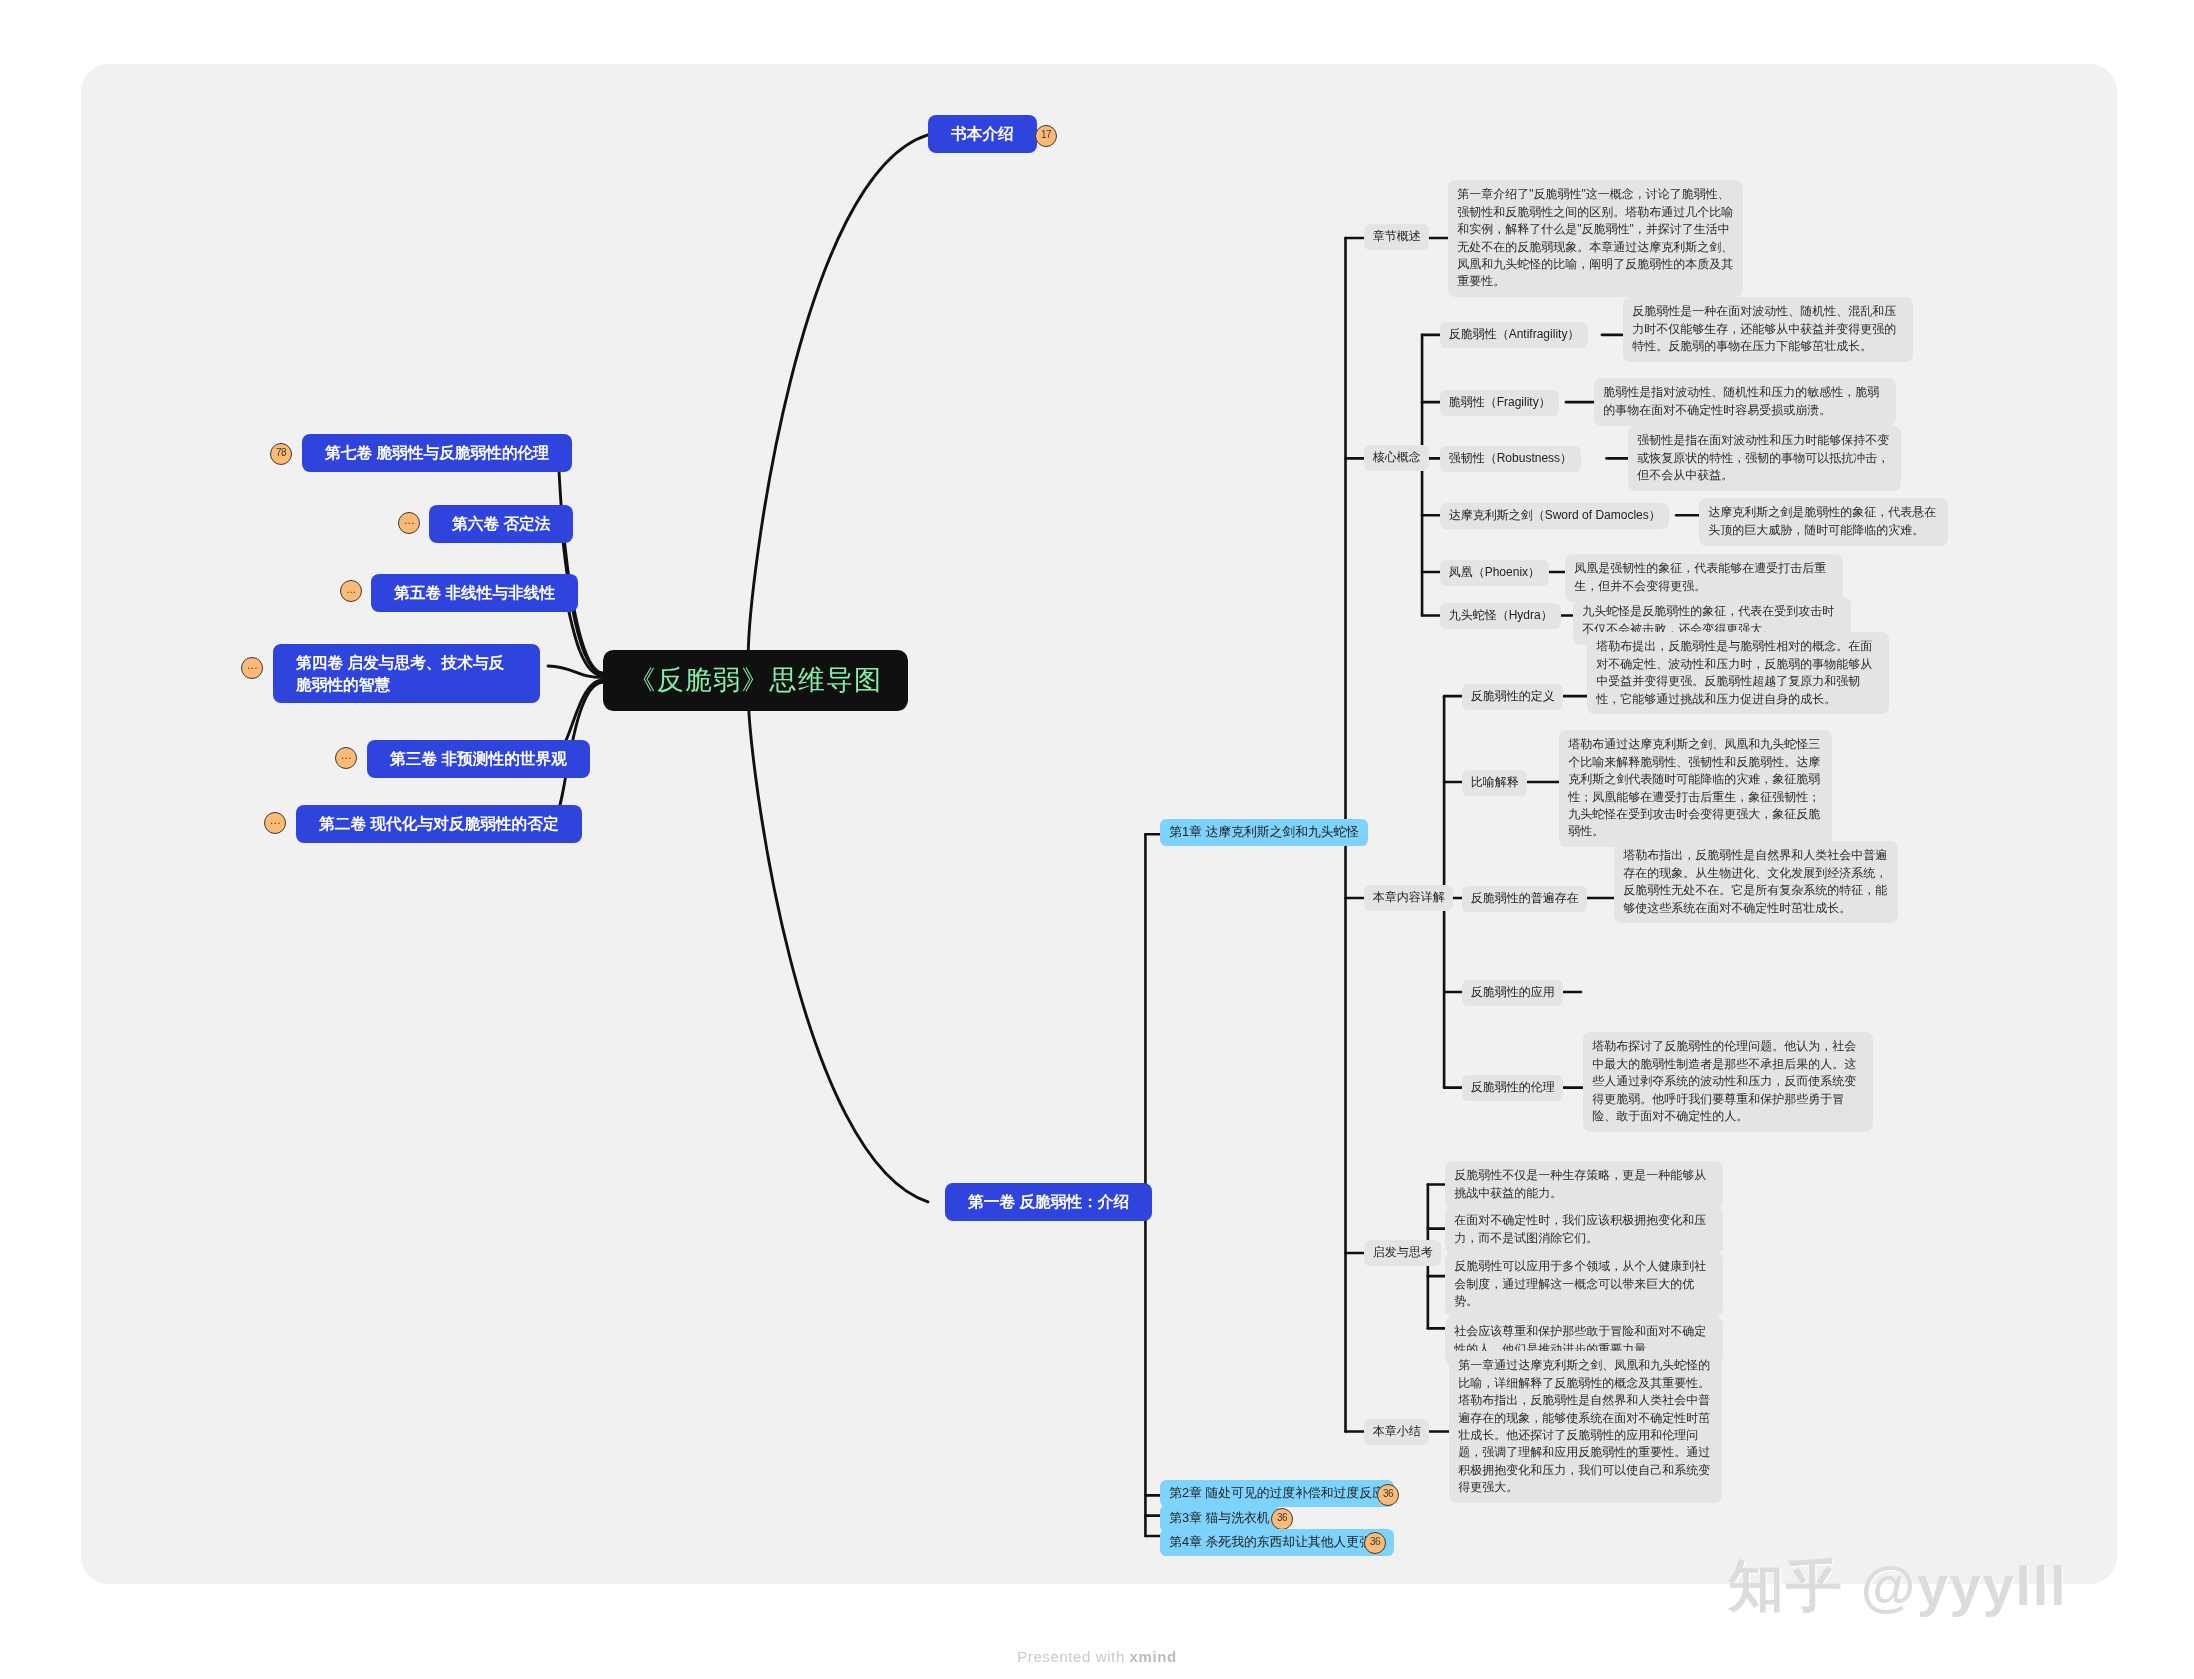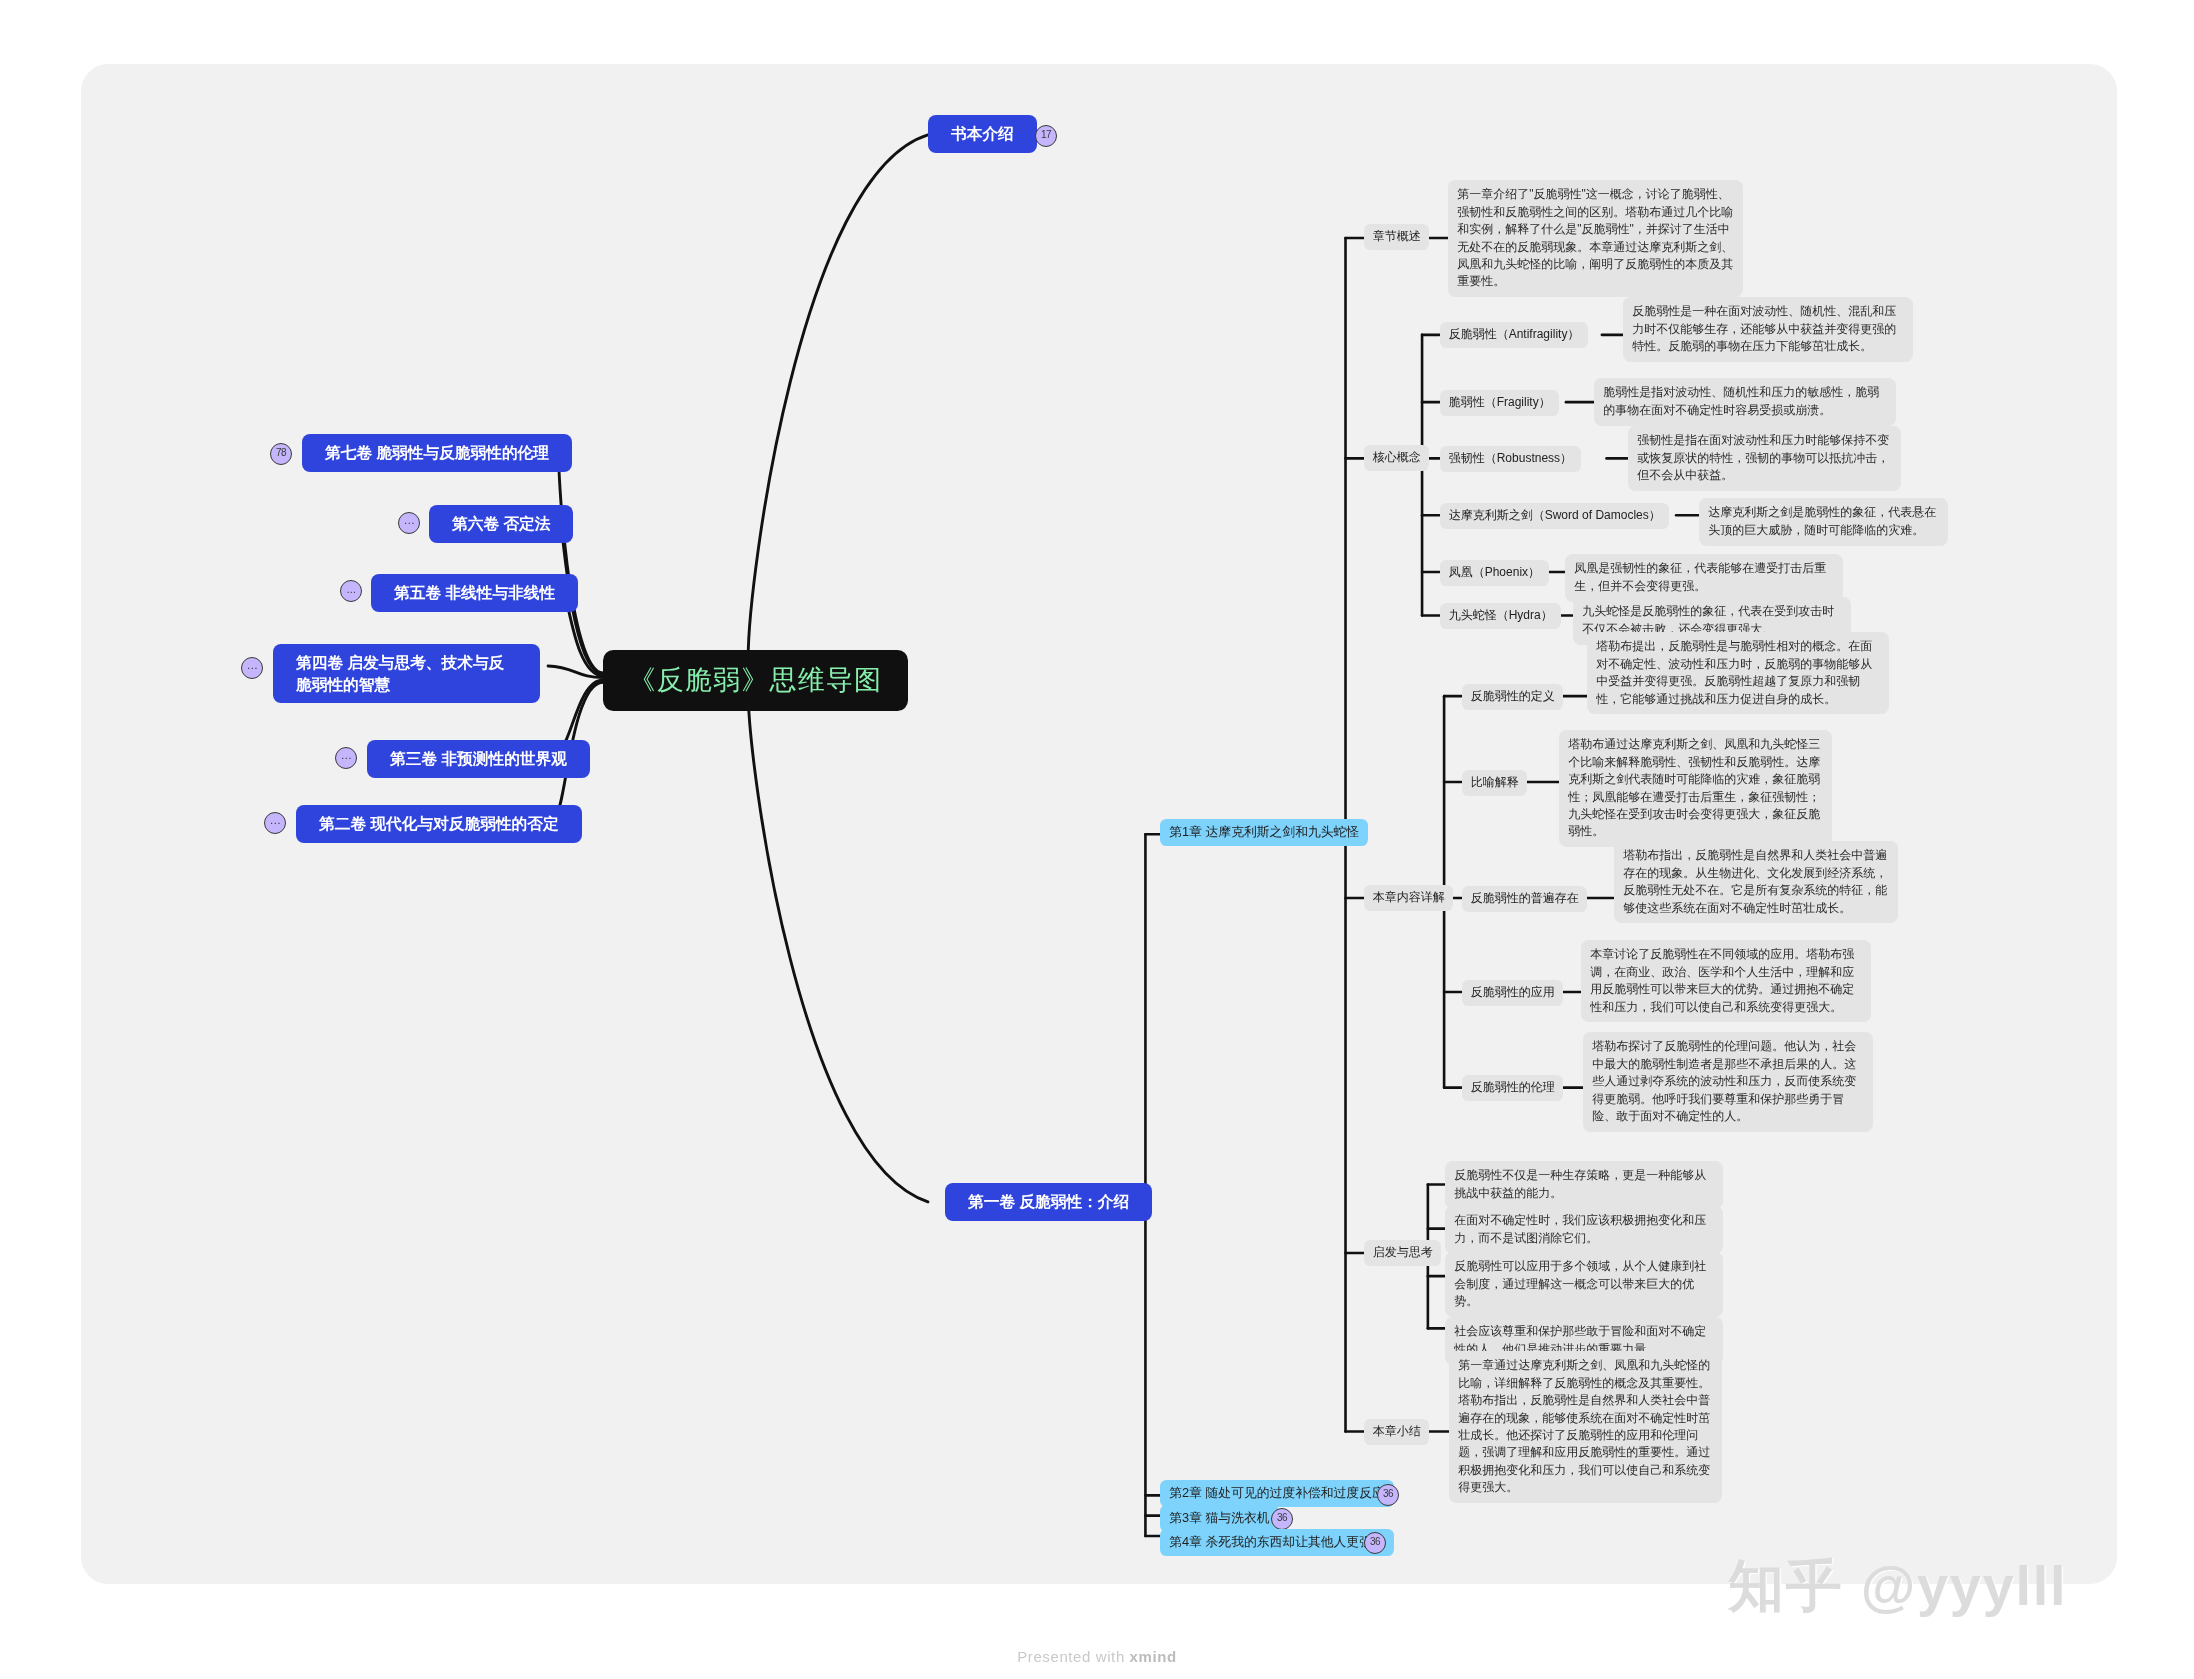--- a/index.html
+++ b/index.html
@@ -64,21 +64,21 @@
     padding:6.4px 9.3px;
     line-height:1.45;
     text-align:left;
   }
   
   .badge{
     position:absolute;
     width:20px;height:20px;
     border:1.2px solid #3a3a3a;
     border-radius:50%;
-    background:#c4b5fd;
+    background:#fdba74;
     color:#3a3a3a;
     font-size:10px;
     line-height:18px;
     text-align:center;
     letter-spacing:-0.6px;
   }
   .badge.dots{font-size:11.6px;line-height:14px;}
 
   
   #footer{
@@ -243,21 +243,20 @@
   <div class="node topic" style="left:1462px;top:684px;">反脆弱性的定义</div>
   <div class="node leaf" style="left:1587px;top:632px;width:302px;">塔勒布提出，反脆弱性是与脆弱性相对的概念。在面对不确定性、波动性和压力时，反脆弱的事物能够从中受益并变得更强。反脆弱性超越了复原力和强韧性，它能够通过挑战和压力促进自身的成长。</div>
 
   <div class="node topic" style="left:1462px;top:770px;">比喻解释</div>
   <div class="node leaf" style="left:1559px;top:730px;width:273px;">塔勒布通过达摩克利斯之剑、凤凰和九头蛇怪三个比喻来解释脆弱性、强韧性和反脆弱性。达摩克利斯之剑代表随时可能降临的灾难，象征脆弱性；凤凰能够在遭受打击后重生，象征强韧性；九头蛇怪在受到攻击时会变得更强大，象征反脆弱性。</div>
 
   <div class="node topic" style="left:1462px;top:886px;">反脆弱性的普遍存在</div>
   <div class="node leaf" style="left:1614px;top:841px;width:284px;">塔勒布指出，反脆弱性是自然界和人类社会中普遍存在的现象。从生物进化、文化发展到经济系统，反脆弱性无处不在。它是所有复杂系统的特征，能够使这些系统在面对不确定性时茁壮成长。</div>
 
   <div class="node topic" style="left:1462px;top:980px;">反脆弱性的应用</div>
-  <div class="node leaf" style="left:1581px;top:940px;width:290px;">本章讨论了反脆弱性在不同领域的应用。塔勒布强调，在商业、政治、医学和个人生活中，理解和应用反脆弱性可以带来巨大的优势。通过拥抱不确定性和压力，我们可以使自己和系统变得更强大。</div>
 
   <div class="node topic" style="left:1462px;top:1075px;">反脆弱性的伦理</div>
   <div class="node leaf" style="left:1583px;top:1032px;width:290px;">塔勒布探讨了反脆弱性的伦理问题。他认为，社会中最大的脆弱性制造者是那些不承担后果的人。这些人通过剥夺系统的波动性和压力，反而使系统变得更脆弱。他呼吁我们要尊重和保护那些勇于冒险、敢于面对不确定性的人。</div>
 
   <div class="node topic" style="left:1364px;top:1240px;">启发与思考</div>
 
   <div class="node leaf" style="left:1445px;top:1161px;width:278px;">反脆弱性不仅是一种生存策略，更是一种能够从挑战中获益的能力。</div>
   <div class="node leaf" style="left:1445px;top:1206px;width:278px;">在面对不确定性时，我们应该积极拥抱变化和压力，而不是试图消除它们。</div>
   <div class="node leaf" style="left:1445px;top:1252px;width:278px;">反脆弱性可以应用于多个领域，从个人健康到社会制度，通过理解这一概念可以带来巨大的优势。</div>
   <div class="node leaf" style="left:1445px;top:1317px;width:278px;">社会应该尊重和保护那些敢于冒险和面对不确定性的人，他们是推动进步的重要力量。</div>

